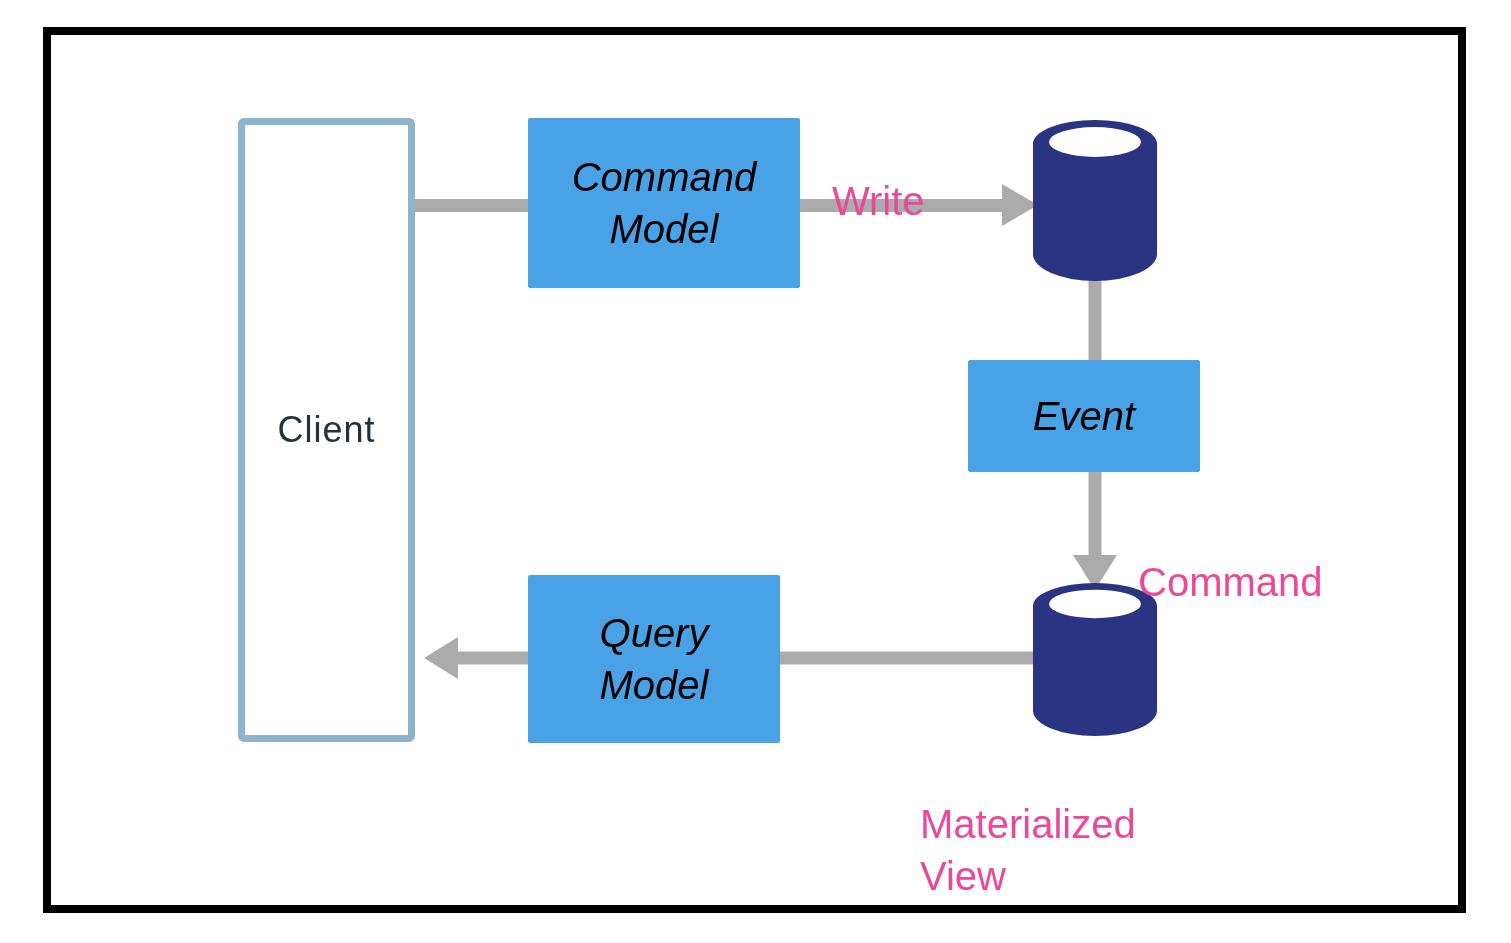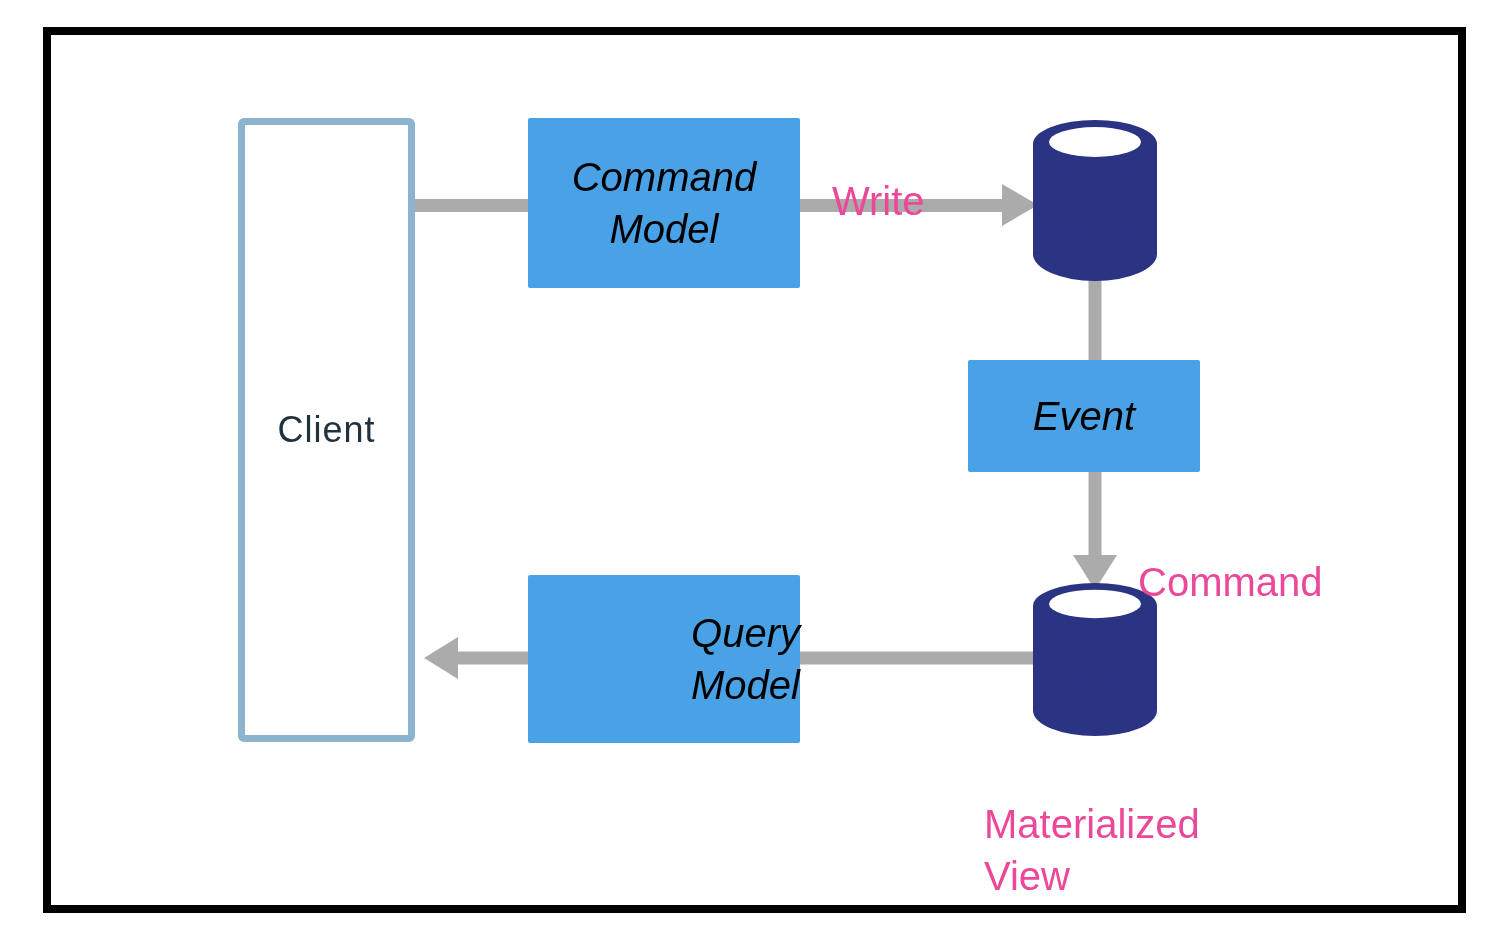--- a/index.html
+++ b/index.html
@@ -57,41 +57,41 @@
     height: 624px;
     background: #ffffff;
     border: 7px solid #8CB4CE;
     border-radius: 6px;
     color: #20323E;
     font-size: 36px;
     letter-spacing: 1px;
   }
   .command-node { left: 528px; top: 118px; width: 272px; height: 170px; }
   .event-node   { left: 968px; top: 360px; width: 232px; height: 112px; }
-  .query-node   { left: 528px; top: 575px; width: 272px; height: 168px; justify-content: flex-end; }
+  .query-node   { left: 528px; top: 575px; width: 252px; height: 168px; }
   .cylinder {
     position: absolute;
     z-index: 2;
   }
   .cylinder-write { left: 1033px; top: 120px; width: 124px; height: 162px; }
   .cylinder-view  { left: 1033px; top: 583px; width: 124px; height: 154px; }
   .edge-label {
     position: absolute;
     z-index: 3;
     color: #ec4899;
     font-size: 40px;
     text-align: left;
     white-space: pre-line;
     line-height: 1.3;
     margin-top: 48px;
   }
   .label-write  { left: 832px;  top: 127px; width: 130px; }
   .label-update { left: 1138px; top: 508px; width: 150px; }
   .label-read   { left: 829px;  top: 580px; width: 130px; }
-  .label-materialized-view { left: 984px; top: 750px; width: 300px; }
+  .label-materialized-view { left: 920px; top: 750px; width: 300px; }
 </style>
 </head>
 <body>
 
 <div class="canvas">
   <div class="frame"></div>
 
   <svg class="arrow-layer" viewBox="0 0 1511 943">
 
     <g>

